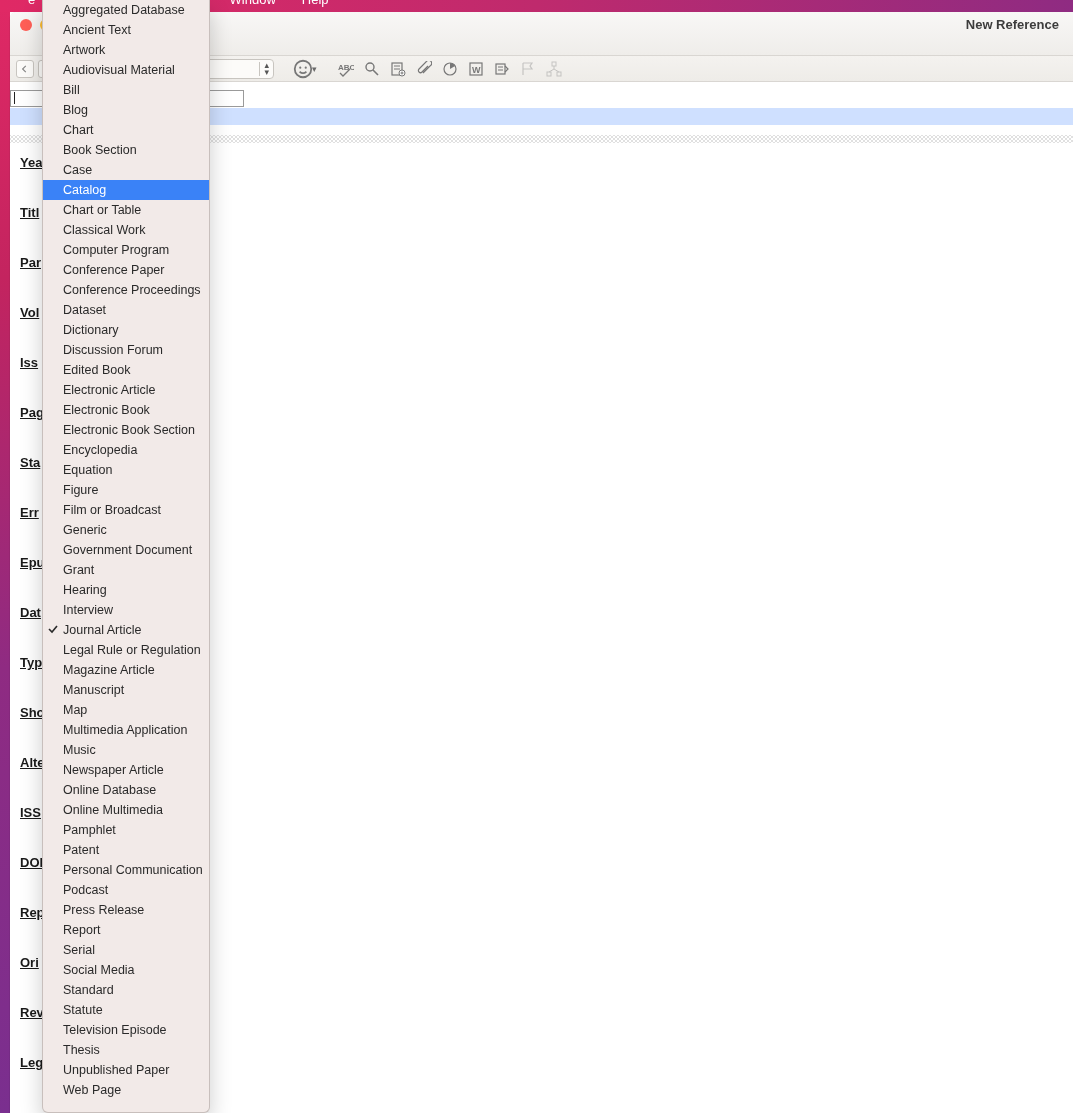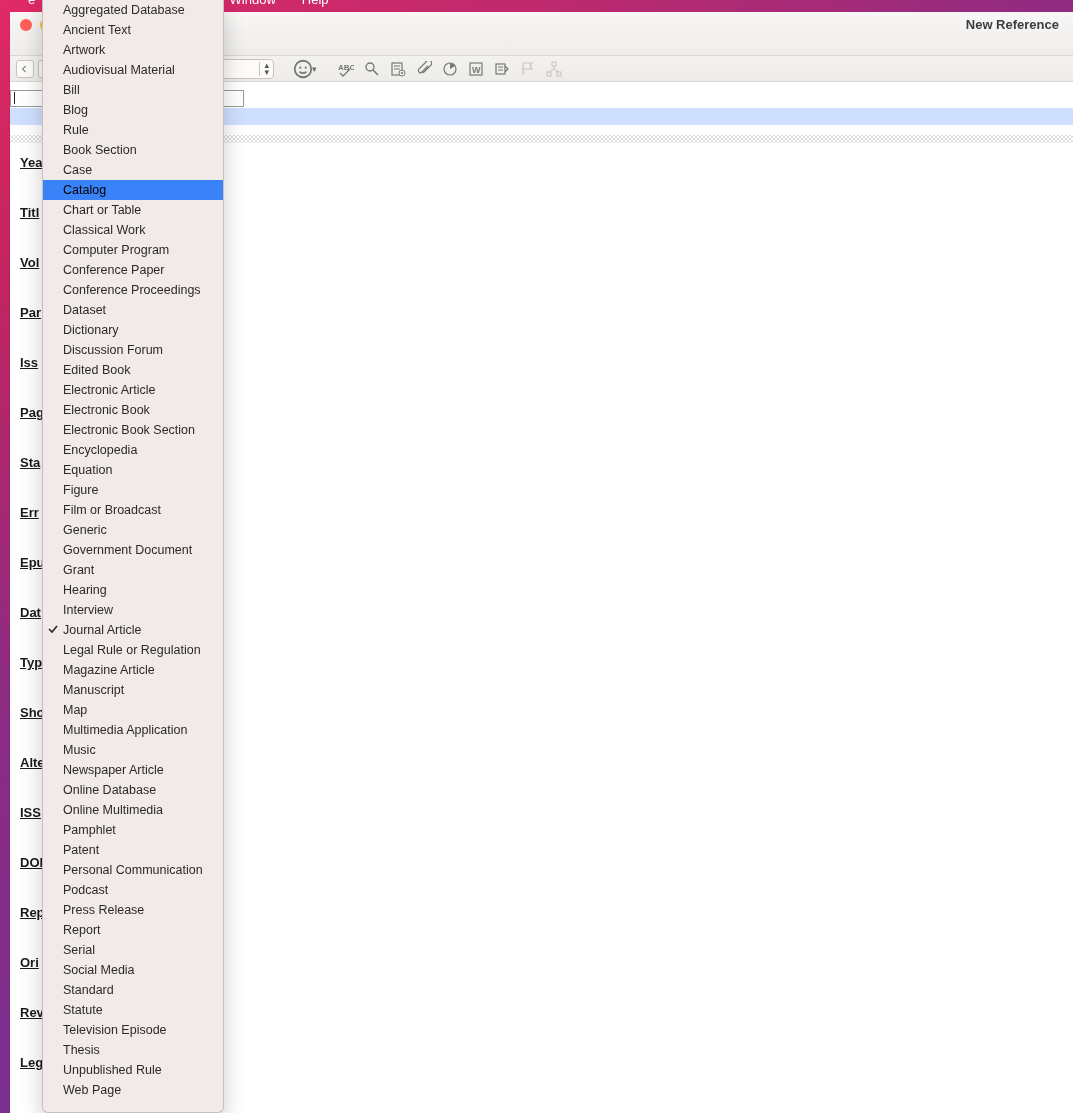--- a/index.html
+++ b/index.html
@@ -85,34 +85,34 @@
   .caret { position: absolute; left: 3px; top: 1px; width: 1px; height: 12px; background: #222; }
   .dots-row {
     height: 8px; margin: 10px -8px 12px -8px;
     background:
       radial-gradient(circle, rgba(0,0,0,0.12) 1px, transparent 1px) 0 0 / 4px 4px,
       radial-gradient(circle, rgba(0,0,0,0.12) 1px, transparent 1px) 2px 2px / 4px 4px;
   }
 
   
   .dropdown {
-    position: absolute; left: 42px; top: 0; width: 182px; bottom: 0;
+    position: absolute; left: 42px; top: 0; width: 168px; bottom: 0;
     background: #f2eae8; border: 1px solid #c8bfbc; border-top: none;
     border-radius: 0 0 6px 6px;
     box-shadow: 0 10px 22px rgba(0,0,0,0.20);
     z-index: 20; overflow: hidden;
     padding-bottom: 8px;
   }
   .dd-list { list-style: none; }
   .dd-item {
     height: 20px; display: flex; align-items: center;
     padding-left: 20px; font-size: 12.5px; color: #2a2a2a;
     position: relative; cursor: default;
   }
-  .dd-item.hovered { background: #3a82f7; color: #000000; }
+  .dd-item.hovered { background: #3a82f7; color: #ffffff; }
   .dd-check {
     position: absolute; left: 4px; top: 3px; width: 12px; height: 12px;
     color: #2a2a2a;
   }
 </style>
 </head>
 <body>
 
 <div class="os-strip"></div>
 
@@ -238,24 +238,24 @@
     <div class="dots-row"></div>
 
     <div id="rest-fields">
         <div class="field-row">
           <div class="field-label">Yea</div>
         </div>
         <div class="field-row">
           <div class="field-label">Titl</div>
         </div>
         <div class="field-row">
+          <div class="field-label">Par</div>
+        </div>
+        <div class="field-row">
           <div class="field-label">Vol</div>
-        </div>
-        <div class="field-row">
-          <div class="field-label">Par</div>
         </div>
         <div class="field-row">
           <div class="field-label">Iss</div>
         </div>
         <div class="field-row">
           <div class="field-label">Pag</div>
         </div>
         <div class="field-row">
           <div class="field-label">Sta</div>
         </div>
@@ -313,21 +313,21 @@
       <li class="dd-item">
         <span>Audiovisual Material</span>
       </li>
       <li class="dd-item">
         <span>Bill</span>
       </li>
       <li class="dd-item">
         <span>Blog</span>
       </li>
       <li class="dd-item">
-        <span>Rule</span>
+        <span>Chart</span>
       </li>
       <li class="dd-item">
         <span>Book Section</span>
       </li>
       <li class="dd-item">
         <span>Case</span>
       </li>
       <li class="dd-item hovered">
         <span>Catalog</span>
       </li>
@@ -457,19 +457,19 @@
       <li class="dd-item">
         <span>Statute</span>
       </li>
       <li class="dd-item">
         <span>Television Episode</span>
       </li>
       <li class="dd-item">
         <span>Thesis</span>
       </li>
       <li class="dd-item">
-        <span>Unpublished Rule</span>
+        <span>Unpublished Paper</span>
       </li>
       <li class="dd-item">
         <span>Web Page</span>
       </li>
     </ul>
 </div>
 
 </body></html>

